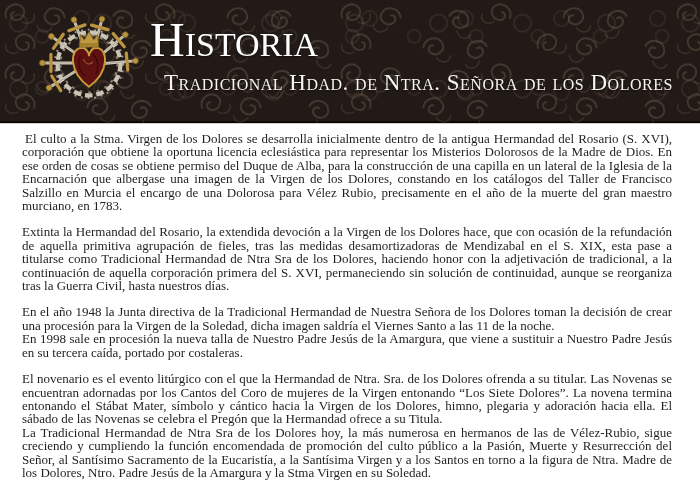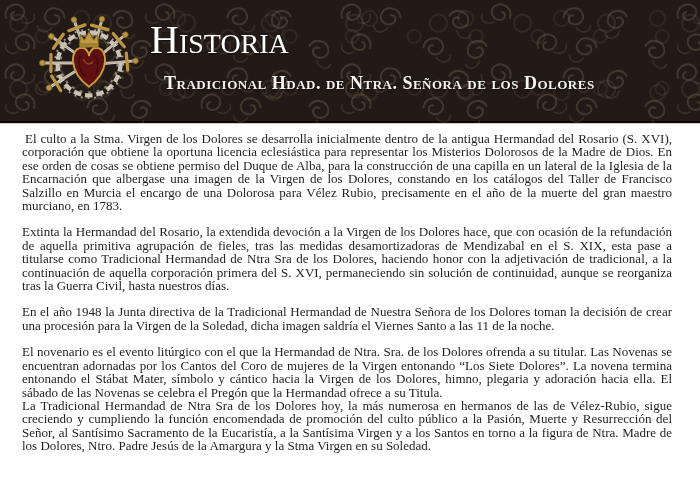--- a/index.html
+++ b/index.html
@@ -22,27 +22,27 @@
     border-bottom:2px solid #0c0806;
     box-shadow:0 1px 0 #cfcdc9;
   }
   .damask-layer { position:absolute; inset:0; pointer-events:none; }
 
   .emblem { position:absolute; left:30px; top:5px; width:118px; height:114px; }
 
   .titles { position:absolute; left:150px; top:12px; color:#ffffff; }
   .title {
     font-variant:small-caps; font-weight:400;
-    font-size:40px; line-height:56px; letter-spacing:0px;
+    font-size:48px; line-height:56px; letter-spacing:0px;
     text-shadow:0 1px 2px rgba(0,0,0,.6);
     white-space:nowrap;
   }
   .subtitle {
-    font-variant:small-caps; font-weight:700;
-    font-size:18px; line-height:26px; letter-spacing:.5px;
+    font-variant:small-caps; font-weight:400;
+    font-size:23px; line-height:26px; letter-spacing:.5px;
     padding-left:14px; margin-top:2px; white-space:nowrap;
     color:#f7f5f1; text-shadow:0 1px 2px rgba(0,0,0,.6);
   }
 
   
   .content {
     padding:9px 28px 0 22px;
     font-size:13px; line-height:13.4px;
     color:#211d1c; text-align:justify;
   }
@@ -161,20 +161,21 @@
 
   <div class="content">
     <div class="section">
       <p class="indent-first">El culto a la Stma. Virgen de los Dolores se desarrolla inicialmente dentro de la antigua Hermandad del Rosario (S. XVI), corporación que obtiene la oportuna licencia eclesiástica para representar los Misterios Dolorosos de la Madre de Dios. En ese orden de cosas se obtiene permiso del Duque de Alba, para la construcción de una capilla en un lateral de la Iglesia de la Encarnación que albergase una imagen de la Virgen de los Dolores, constando en los catálogos del Taller de Francisco Salzillo en Murcia el encargo de una Dolorosa para Vélez Rubio, precisamente en el año de la muerte del gran maestro murciano, en 1783.</p>
     </div>
     <div class="section">
       <p>Extinta la Hermandad del Rosario, la extendida devoción a la Virgen de los Dolores hace, que con ocasión de la refundación de aquella primitiva agrupación de fieles, tras las medidas desamortizadoras de Mendizabal en el S. XIX, esta pase a titularse como Tradicional Hermandad de Ntra Sra de los Dolores, haciendo honor con la adjetivación de tradicional, a la continuación de aquella corporación primera del S. XVI, permaneciendo sin solución de continuidad, aunque se reorganiza tras la Guerra Civil, hasta nuestros días.</p>
     </div>
     <div class="section">
       <p>En el año 1948 la Junta directiva de la Tradicional Hermandad de Nuestra Señora de los Dolores toman la decisión de crear una procesión para la Virgen de la Soledad, dicha imagen saldría el Viernes Santo a las 11 de la noche.</p>
+      <p>En 1998 sale en procesión la nueva talla de Nuestro Padre Jesús de la Amargura, que viene a sustituir a Nuestro Padre Jesús en su tercera caída, portado por costaleras.</p>
     </div>
     <div class="section">
       <p>El novenario es el evento litúrgico con el que la Hermandad de Ntra. Sra. de los Dolores ofrenda a su titular. Las Novenas se encuentran adornadas por los Cantos del Coro de mujeres de la Virgen entonando “Los Siete Dolores”. La novena termina entonando el Stábat Mater, símbolo y cántico hacia la Virgen de los Dolores, himno, plegaria y adoración hacia ella. El sábado de las Novenas se celebra el Pregón que la Hermandad ofrece a su Titula.</p>
       <p>La Tradicional Hermandad de Ntra Sra de los Dolores hoy, la más numerosa en hermanos de las de Vélez-Rubio, sigue creciendo y cumpliendo la función encomendada de promoción del culto público a la Pasión, Muerte y Resurrección del Señor, al Santísimo Sacramento de la Eucaristía, a la Santísima Virgen y a los Santos en torno a la figura de Ntra. Madre de los Dolores, Ntro. Padre Jesús de la Amargura y la Stma Virgen en su Soledad.</p>
     </div>
   </div>
 
 </div>
 
 </body></html>

